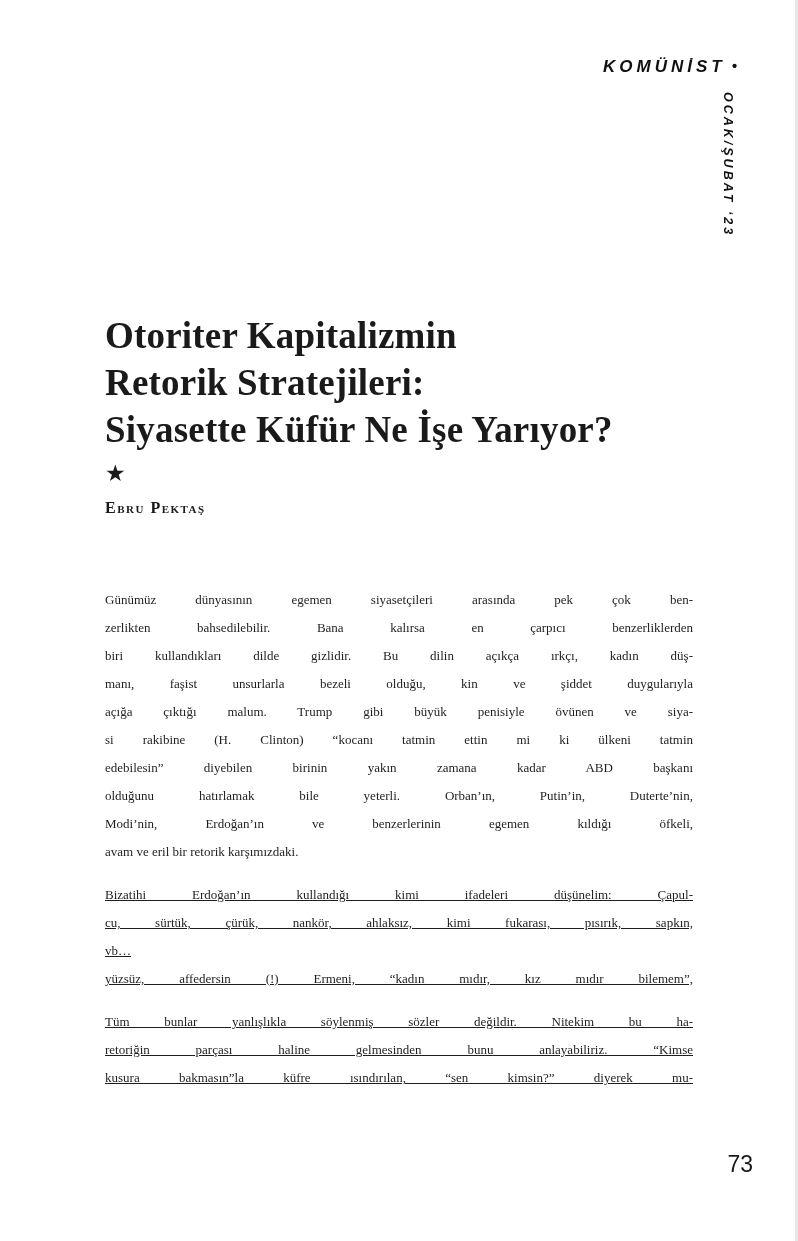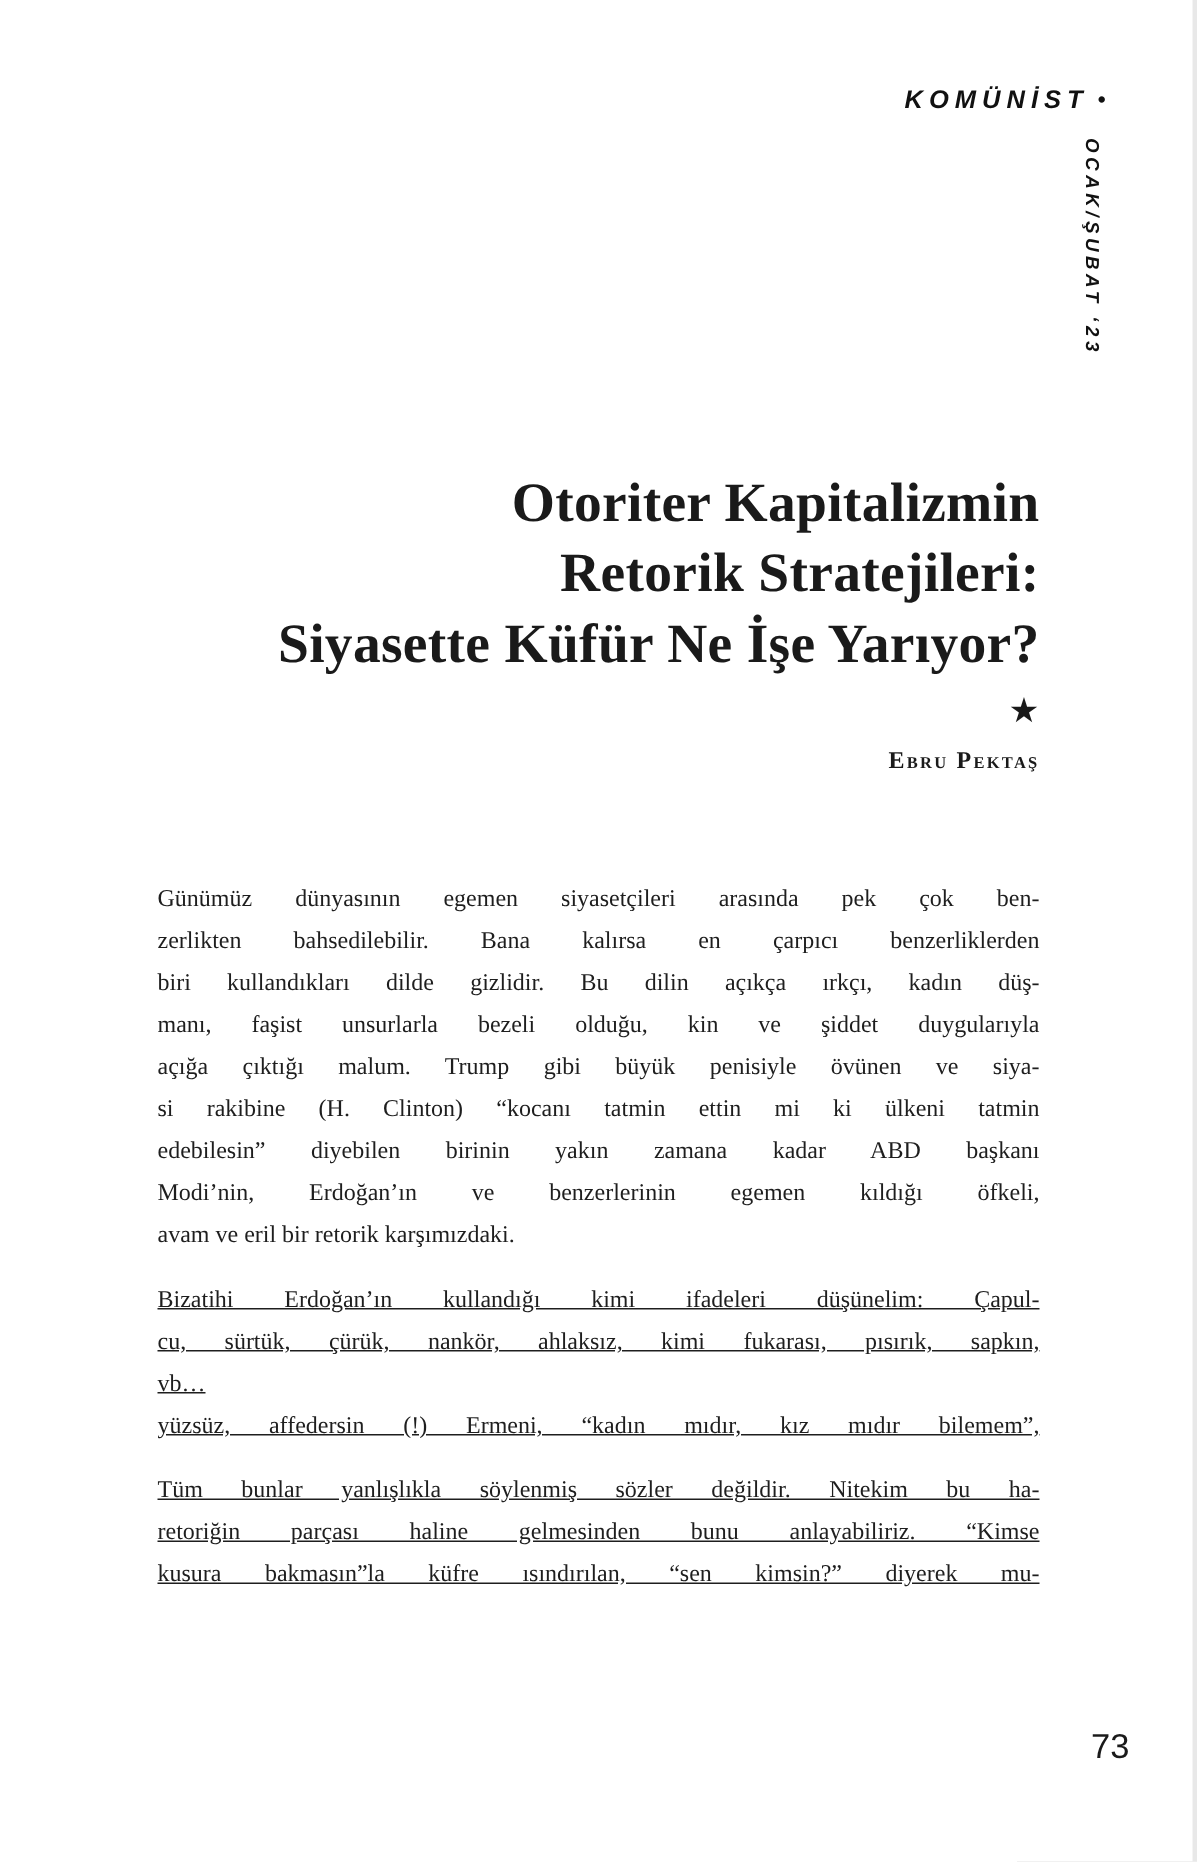--- a/index.html
+++ b/index.html
@@ -48,21 +48,21 @@
     color: #111;
     white-space: nowrap;
   }
 
   
   .title-block {
     position: absolute;
     top: 312px;
     left: 105px;
     width: 588px;
-    text-align: right;
+    text-align: left;
     color: #1a1a1a;
   }
   .title-block h1 {
     margin: 0;
     font-size: 37px;
     line-height: 47px;
     font-weight: 700;
     letter-spacing: 0.2px;
   }
   .star-divider {
@@ -79,21 +79,21 @@
     letter-spacing: 1.5px;
     color: #1a1a1a;
   }
 
   
   .body-text {
     position: absolute;
     top: 586px;
     left: 105px;
     width: 588px;
-    font-size: 16px;
+    font-size: 13px;
     line-height: 28px;
   }
   .para { margin: 0; }
   .para + .para { margin-top: 15px; text-decoration: underline; }
   .ln {
     text-align: justify;
     text-align-last: justify;
     white-space: nowrap;
   }
   .ln.end {
@@ -135,20 +135,21 @@
 
   <main class="body-text">
     <div class="para">
       <div class="ln">Günümüz dünyasının egemen siyasetçileri arasında pek çok ben-</div>
       <div class="ln">zerlikten bahsedilebilir. Bana kalırsa en çarpıcı benzerliklerden</div>
       <div class="ln">biri kullandıkları dilde gizlidir. Bu dilin açıkça ırkçı, kadın düş-</div>
       <div class="ln">manı, faşist unsurlarla bezeli olduğu, kin ve şiddet duygularıyla</div>
       <div class="ln">açığa çıktığı malum. Trump gibi büyük penisiyle övünen ve siya-</div>
       <div class="ln">si rakibine (H. Clinton) “kocanı tatmin ettin mi ki ülkeni tatmin</div>
       <div class="ln">edebilesin” diyebilen birinin yakın zamana kadar ABD başkanı</div>
+      <div class="ln">olduğunu hatırlamak bile yeterli. Orban’ın, Putin’in, Duterte’nin,</div>
       <div class="ln">Modi’nin, Erdoğan’ın ve benzerlerinin egemen kıldığı öfkeli,</div>
       <div class="ln end">avam ve eril bir retorik karşımızdaki.</div>
     </div>
     <div class="para">
       <div class="ln">Bizatihi Erdoğan’ın kullandığı kimi ifadeleri düşünelim: Çapul-</div>
       <div class="ln">cu, sürtük, çürük, nankör, ahlaksız, kimi fukarası, pısırık, sapkın,</div>
       <div class="ln end">vb…</div>
       <div class="ln">yüzsüz, affedersin (!) Ermeni, “kadın mıdır, kız mıdır bilemem”,</div>
     </div>
     <div class="para">

